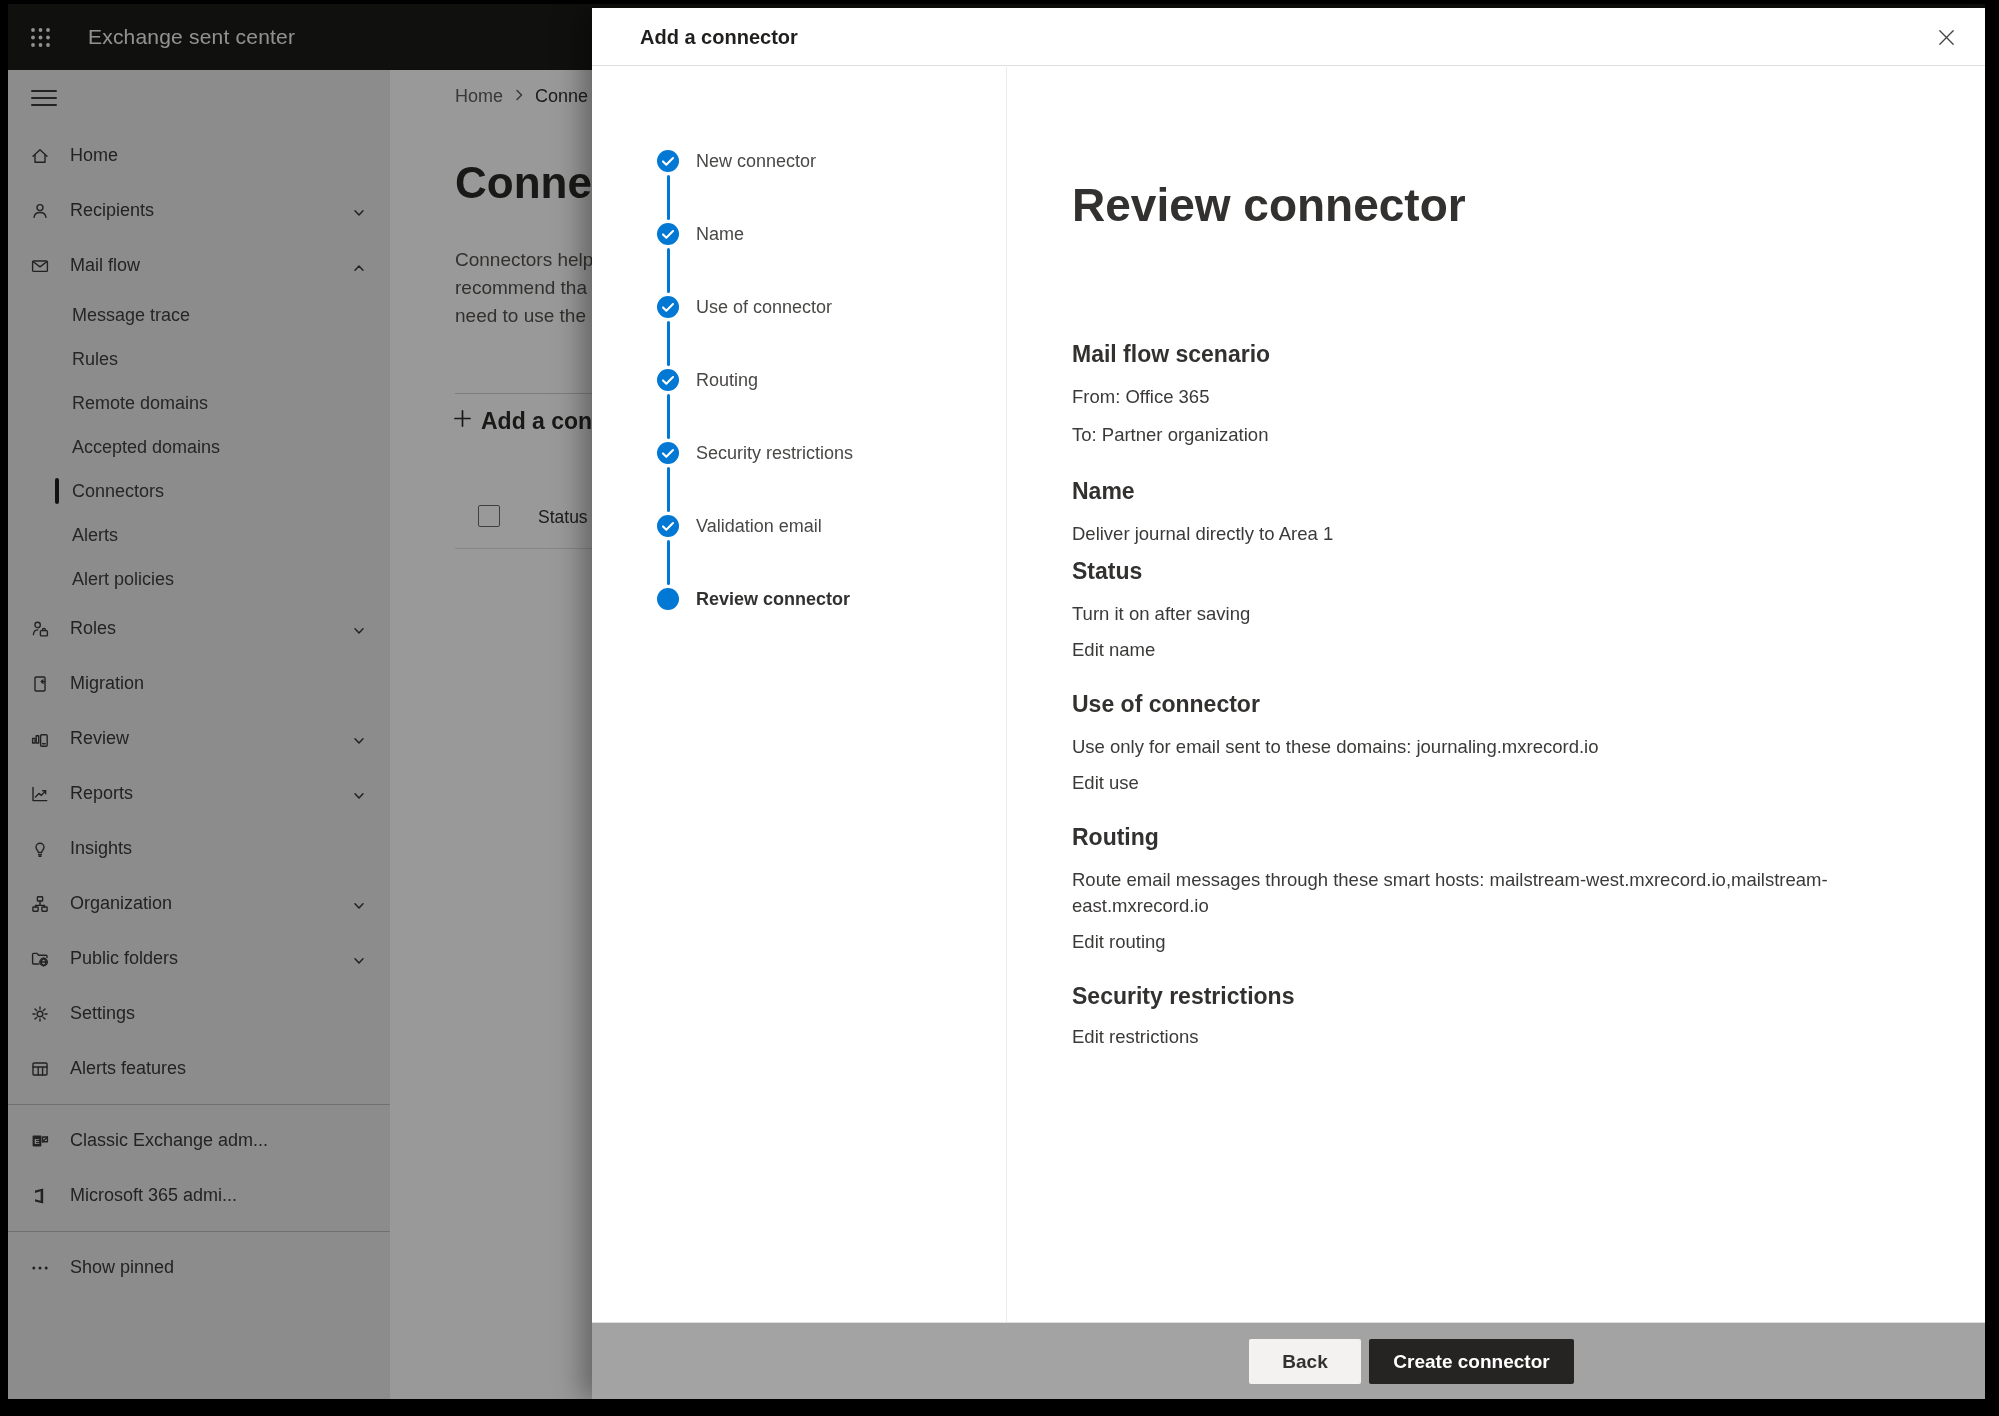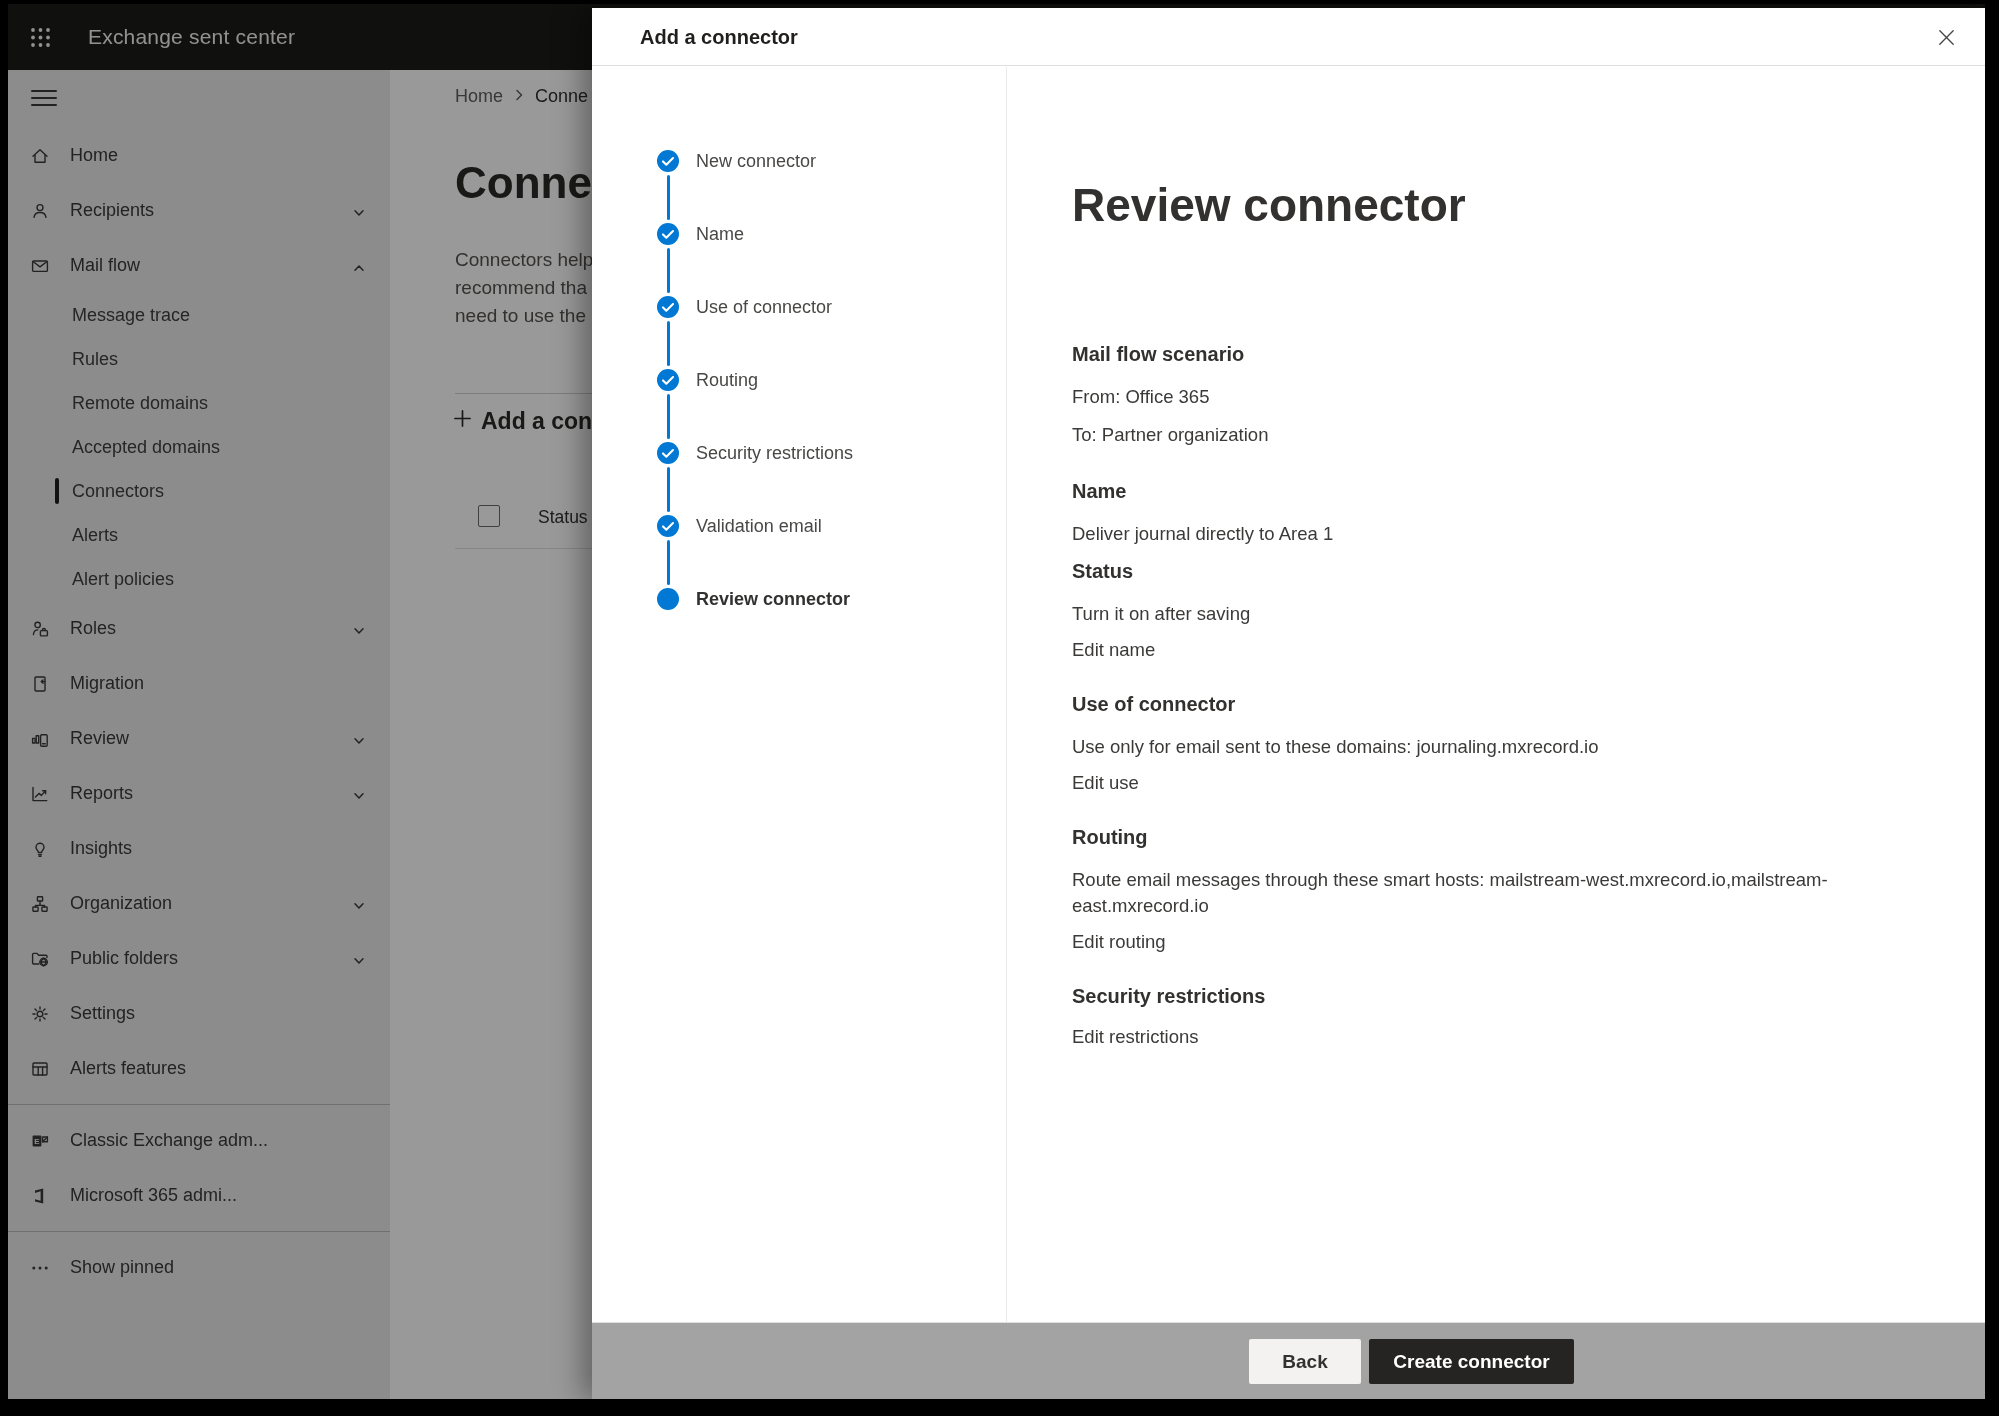--- a/index.html
+++ b/index.html
@@ -53,21 +53,21 @@
   .step-circle{width:24px;height:24px;flex:0 0 24px;}
   .step-label{margin-left:16px;font-size:18px;color:#494847;white-space:nowrap;}
   .step.current .step-label{font-weight:700;color:#323130;}
   .step-connector{width:3px;height:45px;margin:2px 0 2px 10.5px;background:#0078d4;border-radius:1.5px;}
 
   .content-panel{flex:1;padding:112px 60px 0 65px;overflow:hidden;}
   .review-title{font-size:46px;font-weight:700;color:#323130;margin:0;line-height:53px;}
   .rv-section{max-width:790px;margin-top:31px;}
   .rv-section.first{margin-top:110px;}
   .rv-section.attached{margin-top:4px;}
-  .rv-section h3{font-size:20px;font-weight:700;color:#323130;margin:0 0 18px 0;line-height:24px;}
+  .rv-section h3{font-size:23px;font-weight:700;color:#323130;margin:0 0 18px 0;line-height:24px;}
   .rv-section p{font-size:18.5px;color:#3b3a39;margin:0 0 12px 0;line-height:26px;}
   .edit-link{display:inline-block;font-size:18.5px;color:#3b3a39;cursor:pointer;}
 
   .modal-footer{position:absolute;left:0;bottom:0;right:0;height:77px;border-top:1px solid #e1dfdd;background:#a3a3a3;}
   .btn{position:absolute;top:16px;height:45px;border:none;border-radius:2px;font-family:"Liberation Sans",sans-serif;
        font-size:19px;font-weight:700;cursor:pointer;}
   .btn-back{left:657px;width:112px;background:#f3f2f1;color:#323130;}
   .btn-create{left:777px;width:205px;background:#252423;color:#fff;}
 </style>
 </head>

